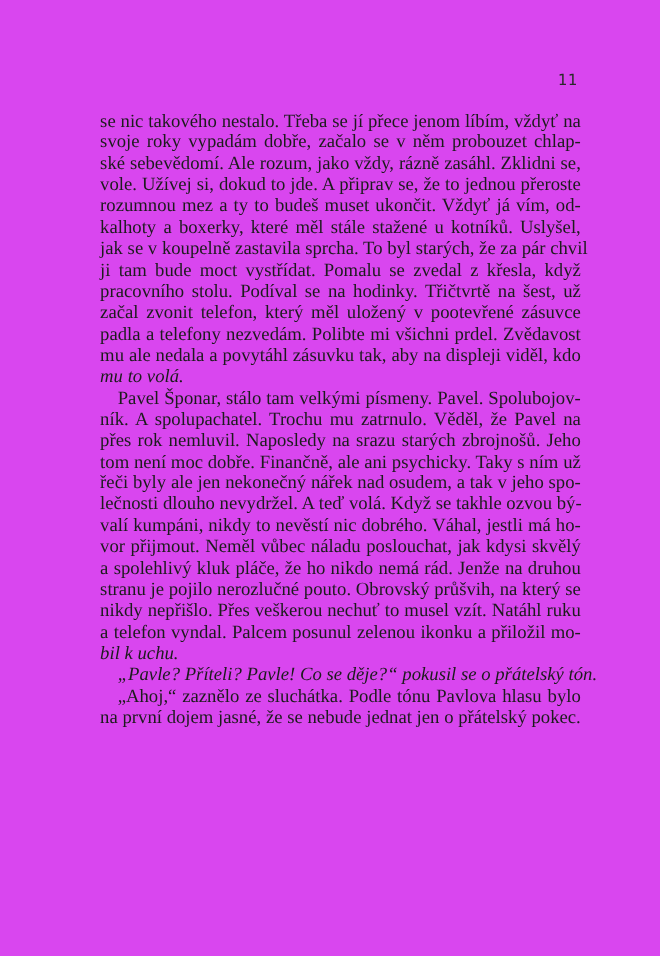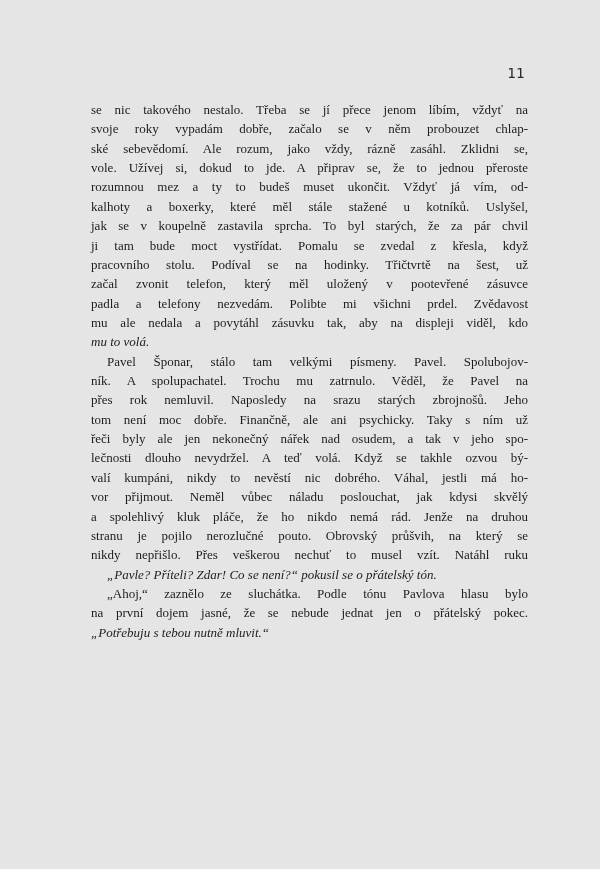--- a/index.html
+++ b/index.html
@@ -1,28 +1,28 @@
 <!DOCTYPE html>
 <html><head>
 <meta charset="utf-8">
 <style>
   html, body { margin: 0; padding: 0; background: #ffffff; }
   body { width: 600px; height: 869px; position: relative; overflow: hidden; }
   .page {
-    position: absolute; left: 0; top: 0; width: 600px; height: 869px; background: #e5e5e5;
+    position: absolute; left: 0; top: 0; width: 600px; height: 869px; background: #d946ef;
   }
   .page-number {
     position: absolute; top: 65px; right: 75px;
     font-family: "DejaVu Sans Mono", monospace;
     font-size: 14px; color: #2a2a2a; letter-spacing: 0.5px;
   }
   .text-block {
     position: absolute; left: 91px; top: 100px; width: 437px;
     font-family: "Liberation Serif", serif;
-    font-size: 13px; line-height: 19.37px; color: #1c1c1c;
+    font-size: 17px; line-height: 19.37px; color: #1c1c1c;
   }
   .line {
     display: block; white-space: nowrap; height: 19.37px;
     text-align: justify; text-align-last: justify;
   }
   .line.last { text-align-last: left; font-style: italic; }
   .line.indent { padding-left: 16px; }
 </style>
 </head>
 <body>
@@ -53,25 +53,26 @@
       <span class="line">ník. A spolupachatel. Trochu mu zatrnulo. Věděl, že Pavel na</span>
       <span class="line">přes rok nemluvil. Naposledy na srazu starých zbrojnošů. Jeho</span>
       <span class="line">tom není moc dobře. Finančně, ale ani psychicky. Taky s ním už</span>
       <span class="line">řeči byly ale jen nekonečný nářek nad osudem, a tak v jeho spo-</span>
       <span class="line">lečnosti dlouho nevydržel. A teď volá. Když se takhle ozvou bý-</span>
       <span class="line">valí kumpáni, nikdy to nevěstí nic dobrého. Váhal, jestli má ho-</span>
       <span class="line">vor přijmout. Neměl vůbec náladu poslouchat, jak kdysi skvělý</span>
       <span class="line">a spolehlivý kluk pláče, že ho nikdo nemá rád. Jenže na druhou</span>
       <span class="line">stranu je pojilo nerozlučné pouto. Obrovský průšvih, na který se</span>
       <span class="line">nikdy nepřišlo. Přes veškerou nechuť to musel vzít. Natáhl ruku</span>
+      <span class="line">a telefon vyndal. Palcem posunul zelenou ikonku a přiložil mo-</span>
+      <span class="line last">bil k uchu.</span>
     </div>
 
     <div>
-      <span class="line indent last">„Pavle? Příteli? Zdar! Co se není?“ pokusil se o přátelský tón.</span>
+      <span class="line indent last">„Pavle? Příteli? Pavle! Co se děje?“ pokusil se o přátelský tón.</span>
     </div>
 
     <div>
       <span class="line indent">„Ahoj,“ zaznělo ze sluchátka. Podle tónu Pavlova hlasu bylo</span>
       <span class="line">na první dojem jasné, že se nebude jednat jen o přátelský pokec.</span>
-      <span class="line last">„Potřebuju s tebou nutně mluvit.“</span>
     </div>
   </div>
 </div>
 
 </body></html>

